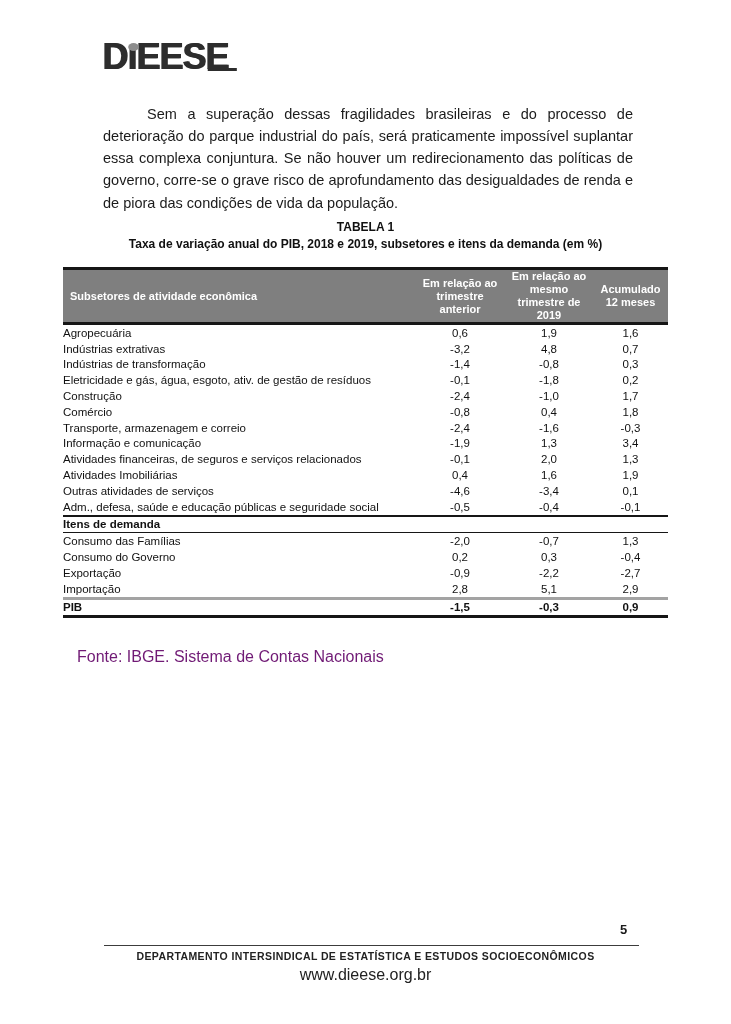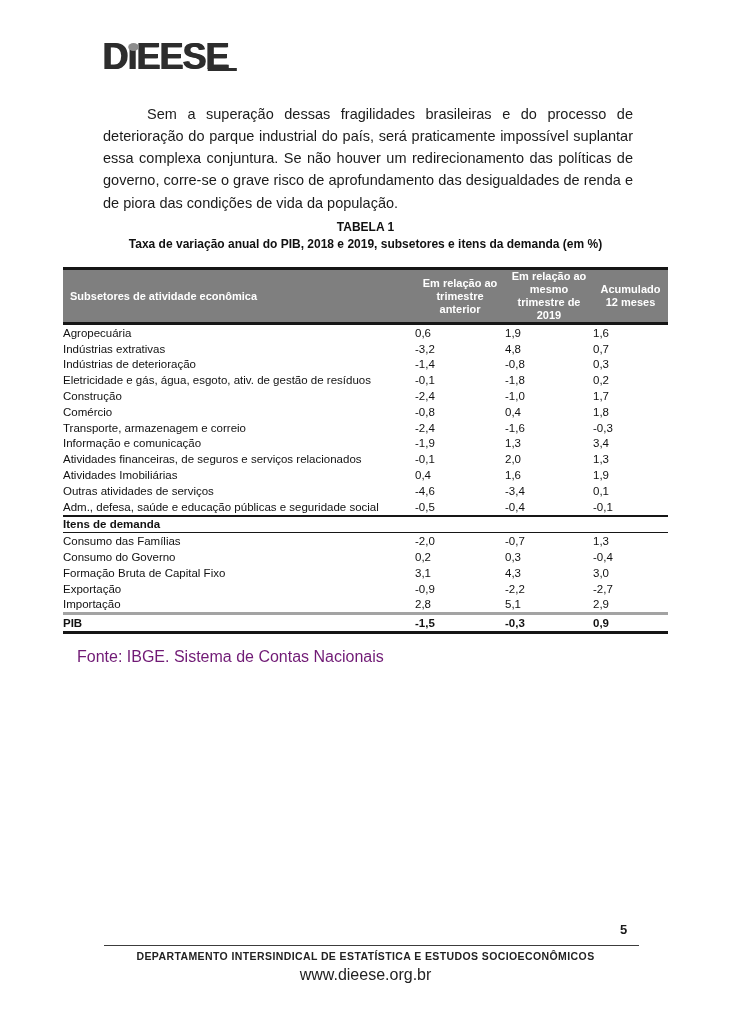--- a/index.html
+++ b/index.html
@@ -62,21 +62,21 @@
     font-weight:700; font-size:11px; line-height:13px;
     height:52px; vertical-align:middle; text-align:center;
     padding:0 2px;
     border-bottom:3px solid #161616;
   }
   table.datatable thead th.first {
     text-align:left; padding-left:7px;
   }
   table.datatable tbody td { height:15.8px; padding:0; vertical-align:middle; }
   td.lbl { padding-left:5px; white-space:nowrap; overflow:visible;margin-top:16px; }
-  td.num { text-align:left; white-space:nowrap; }
+  td.num { text-align:center; white-space:nowrap; }
   td.c0 { padding-right:35px; }
   td.c1 { padding-right:40px; }
   td.c2 { padding-right:23px; }
   tr.section td {
     font-weight:700; height:17px; padding-left:5px;
     border-top:2px solid #161616; border-bottom:1px solid #161616;
   }
   tr.total td {
     font-weight:700; height:17px;
     border-top:3px solid #a3a3a3;
@@ -146,21 +146,21 @@
             <td class="num c1">1,9</td>
             <td class="num c2">1,6</td>
           </tr>
           <tr class="data">
             <td class="lbl">Indústrias extrativas</td>
             <td class="num c0">-3,2</td>
             <td class="num c1">4,8</td>
             <td class="num c2">0,7</td>
           </tr>
           <tr class="data">
-            <td class="lbl">Indústrias de deterioração</td>
+            <td class="lbl">Indústrias de transformação</td>
             <td class="num c0">-1,4</td>
             <td class="num c1">-0,8</td>
             <td class="num c2">0,3</td>
           </tr>
           <tr class="data">
             <td class="lbl">Eletricidade e gás, água, esgoto, ativ. de gestão de resíduos</td>
             <td class="num c0">-0,1</td>
             <td class="num c1">-1,8</td>
             <td class="num c2">0,2</td>
           </tr>
@@ -219,26 +219,20 @@
             <td class="lbl">Consumo das Famílias</td>
             <td class="num c0">-2,0</td>
             <td class="num c1">-0,7</td>
             <td class="num c2">1,3</td>
           </tr>
           <tr class="data">
             <td class="lbl">Consumo do Governo</td>
             <td class="num c0">0,2</td>
             <td class="num c1">0,3</td>
             <td class="num c2">-0,4</td>
-          </tr>
-          <tr class="data">
-            <td class="lbl">Formação Bruta de Capital Fixo</td>
-            <td class="num c0">3,1</td>
-            <td class="num c1">4,3</td>
-            <td class="num c2">3,0</td>
           </tr>
           <tr class="data">
             <td class="lbl">Exportação</td>
             <td class="num c0">-0,9</td>
             <td class="num c1">-2,2</td>
             <td class="num c2">-2,7</td>
           </tr>
           <tr class="data">
             <td class="lbl">Importação</td>
             <td class="num c0">2,8</td>

